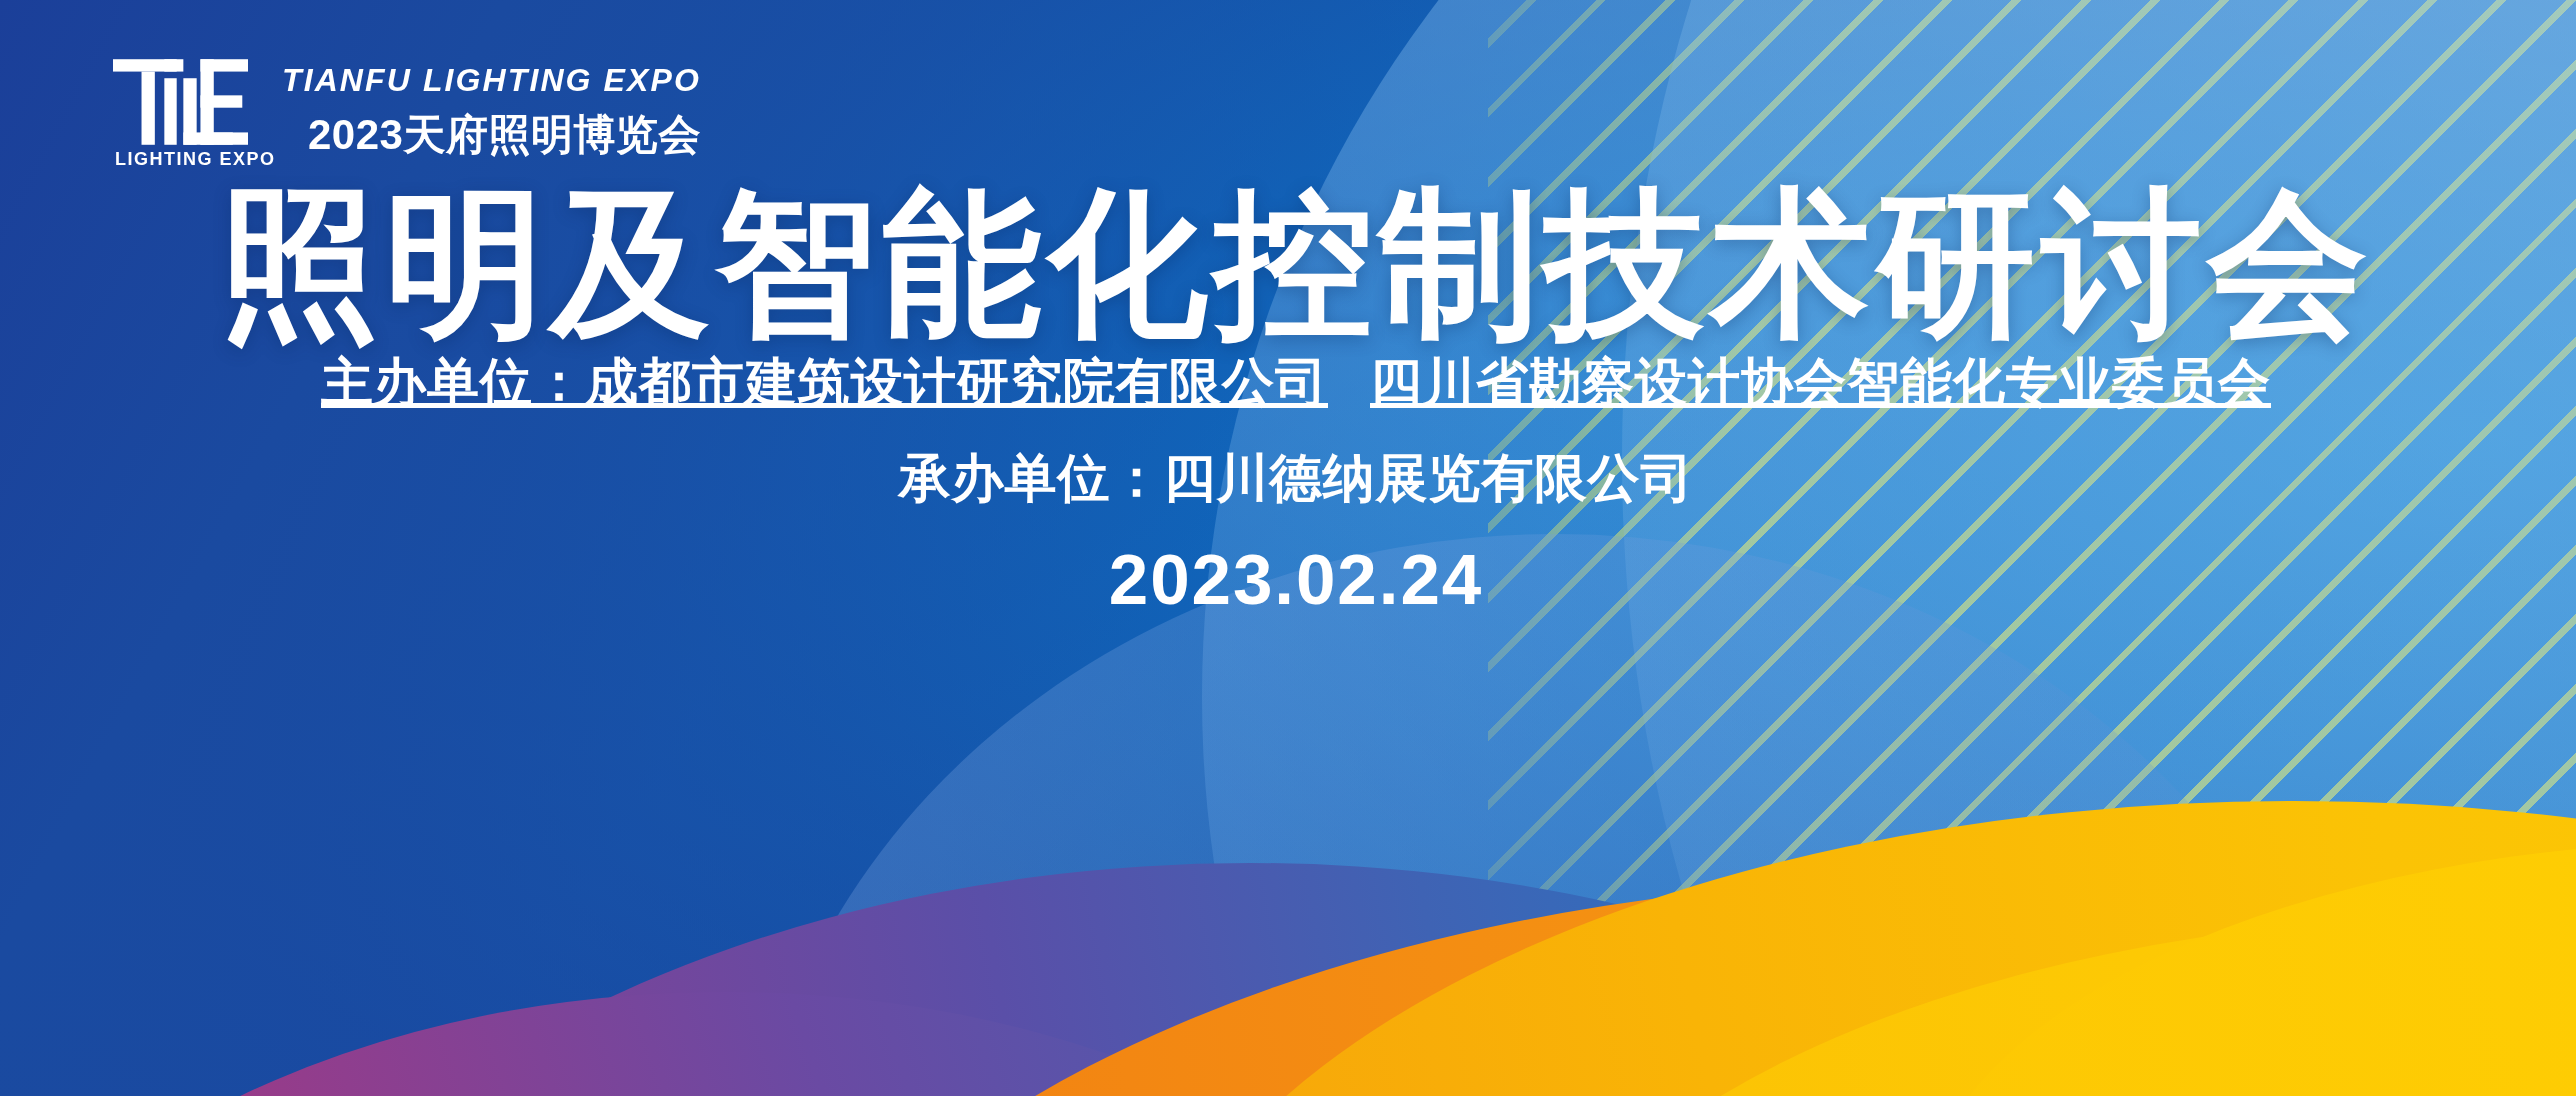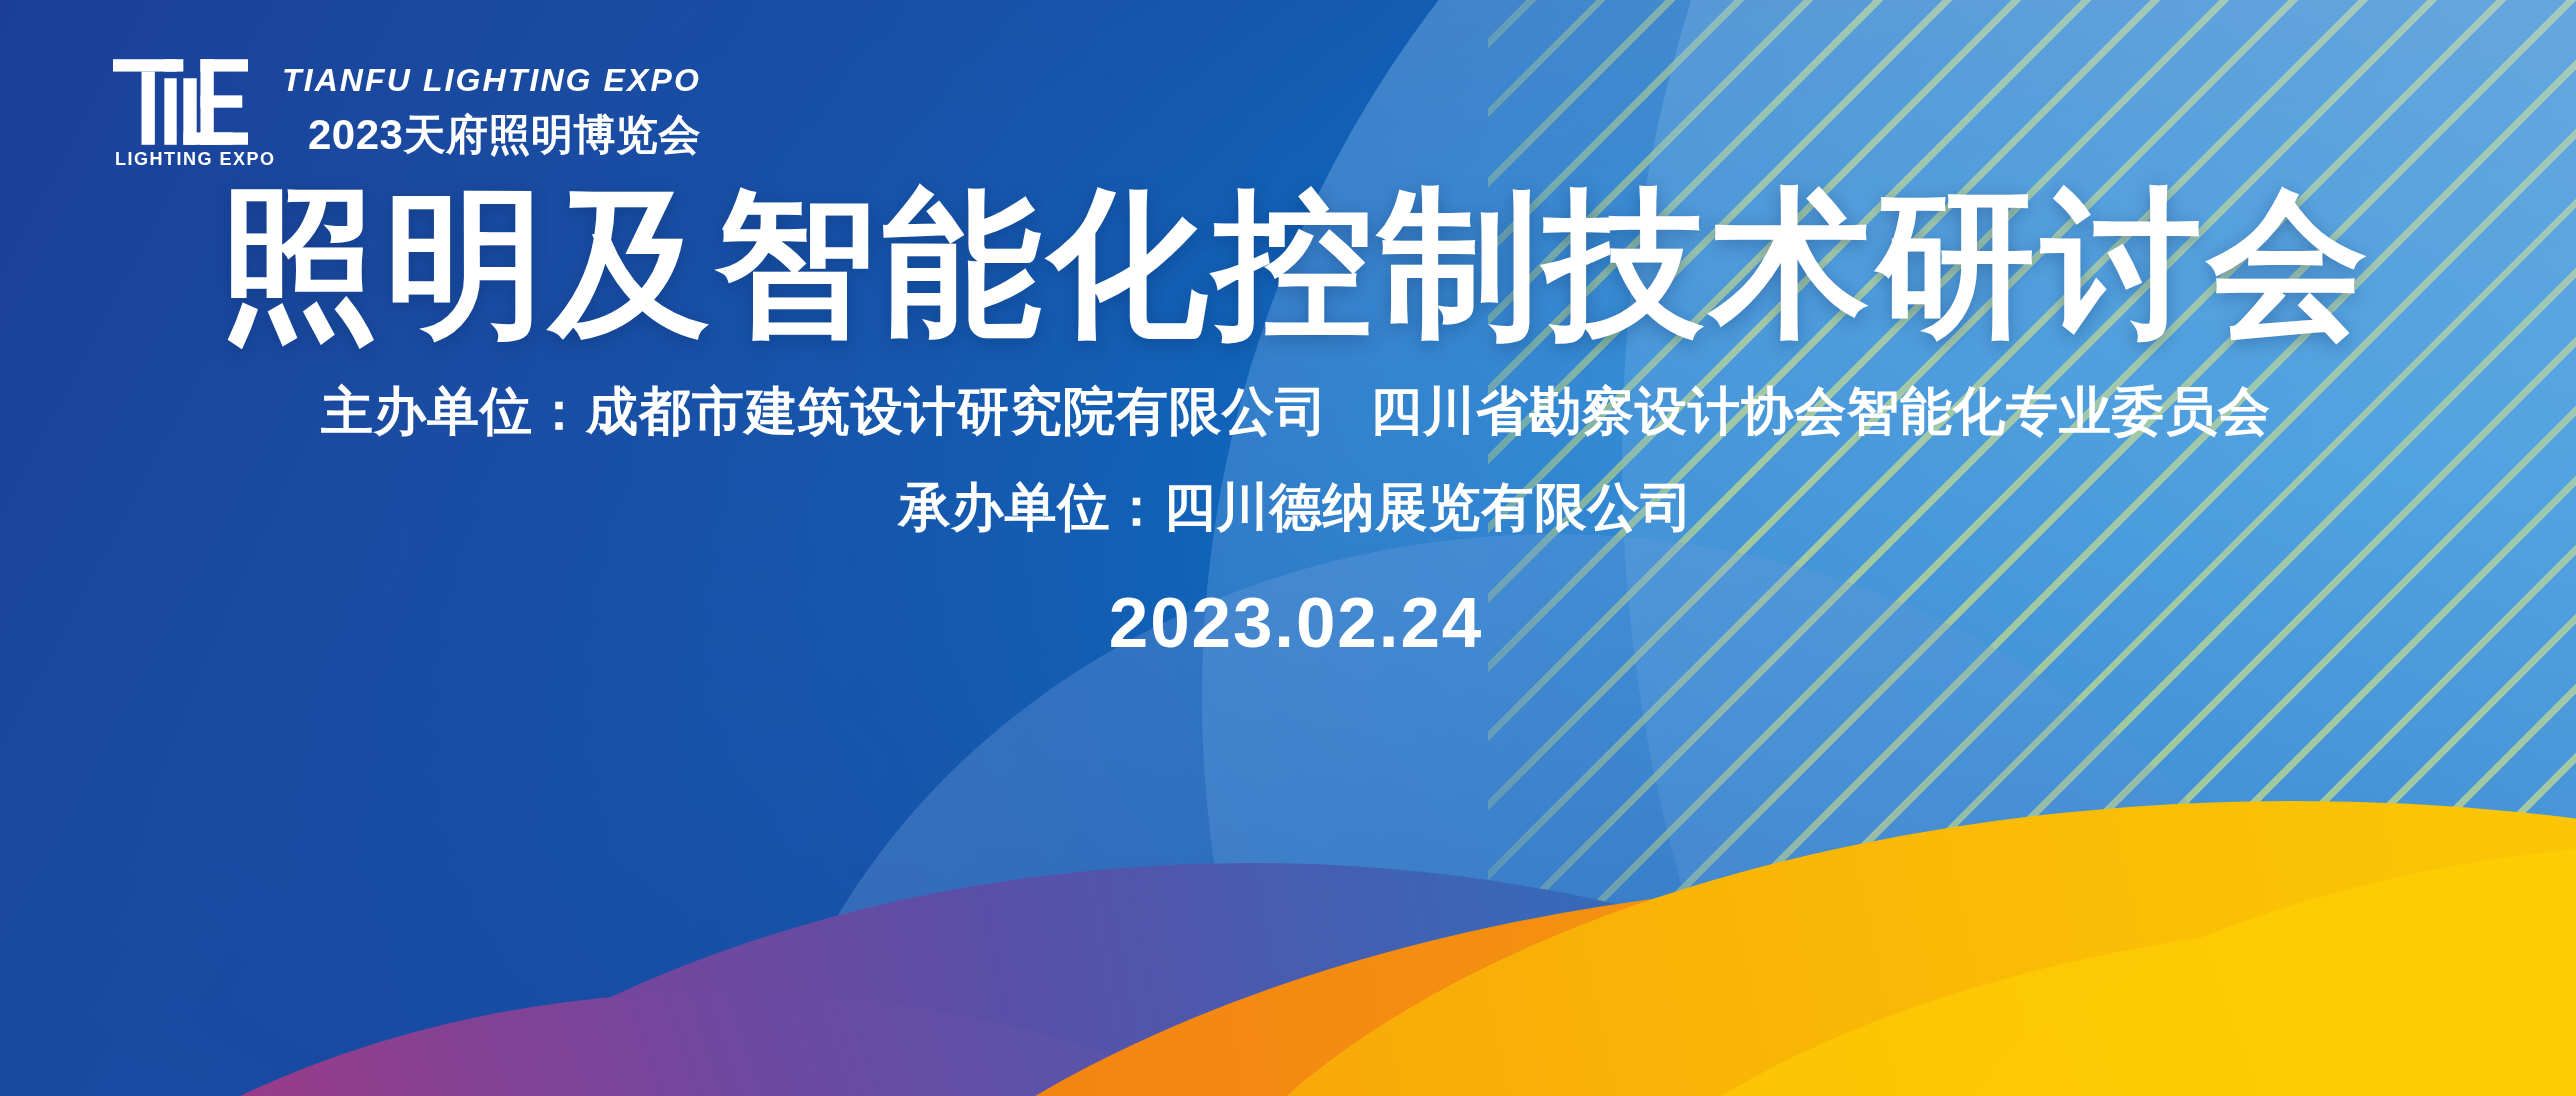--- a/index.html
+++ b/index.html
@@ -183,39 +183,39 @@
     margin:0;
     text-shadow:0 3.8px 17px rgba(6,38,90,0.30);
   }
   .org-line{
     color:#ffffff;
     font-size:52px;
     font-weight:800;
     letter-spacing:1px;
     line-height:1.3;
     white-space:nowrap;
-    margin-top:29px;
+    text-decoration:underline;
   }
   .org-gap{display:inline-block;width:42px;}
   .org-line2{
     color:#ffffff;
     font-size:52px;
     font-weight:800;
     letter-spacing:1px;
     line-height:1.3;
     white-space:nowrap;
     margin-top:29px;
   }
   .date-line{
     color:#ffffff;
     font-size:71px;
     font-weight:900;
     letter-spacing:1.9px;
     line-height:1.2;
-    margin-top:38px;
+    margin-top:24px;
   }
 </style>
 </head>
 <body>
 
 <div id="stage">
 
   <div class="bg-base"></div>
   <div class="bg-tl"></div>
 

